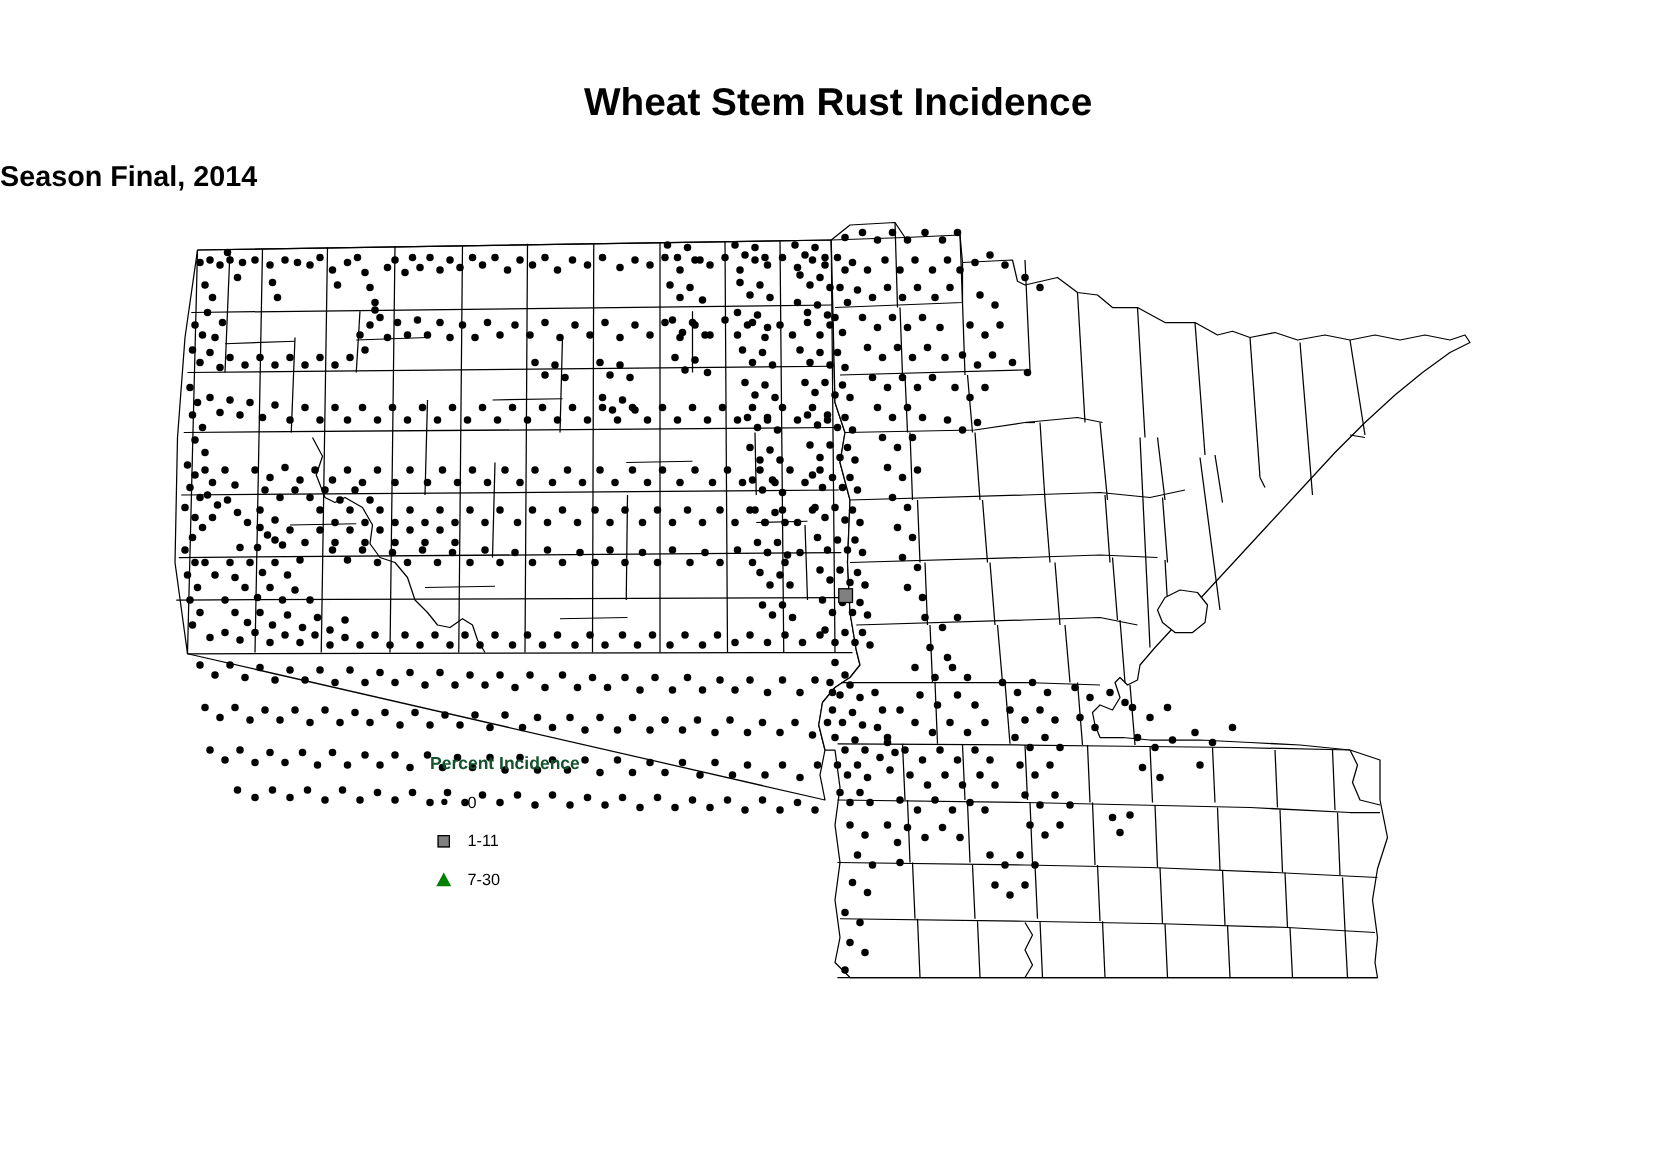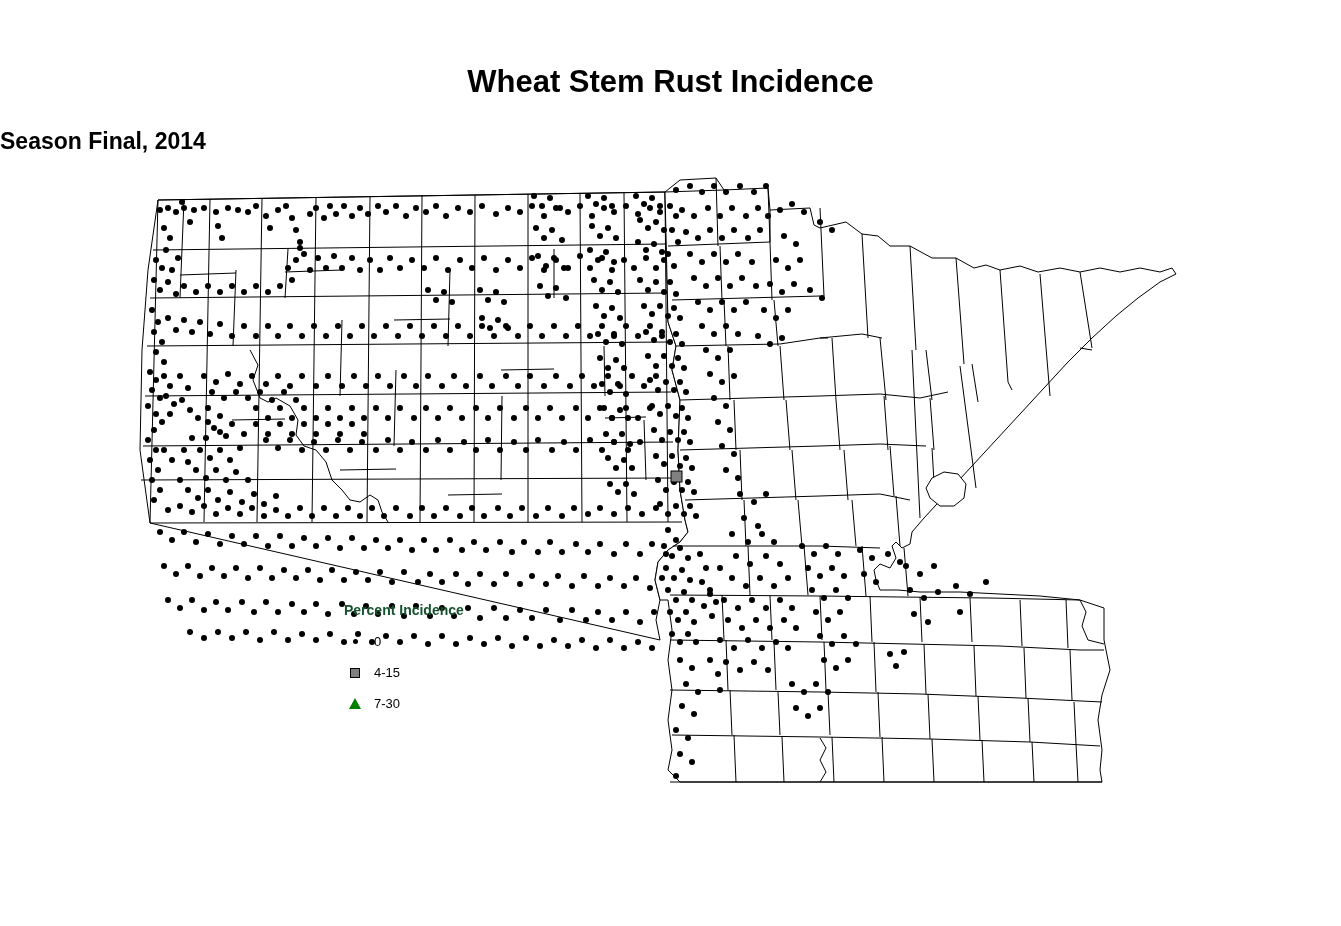--- a/index.html
+++ b/index.html
@@ -1236,21 +1236,21 @@
       <div class="legend-row">
         <span class="legend-sym">
           <span class="sym-dot"></span>
         </span>
         <span class="legend-label">0</span>
       </div>
       <div class="legend-row">
         <span class="legend-sym">
           <span class="sym-square small" style="background:#808080"></span>
         </span>
-        <span class="legend-label">4-15</span>
+        <span class="legend-label">1-11</span>
       </div>
       <div class="legend-row">
         <span class="legend-sym">
           <span class="sym-tri small" style="border-bottom:11px solid #008000"></span>
         </span>
         <span class="legend-label">7-30</span>
       </div>
     </div>
 
   </div>

